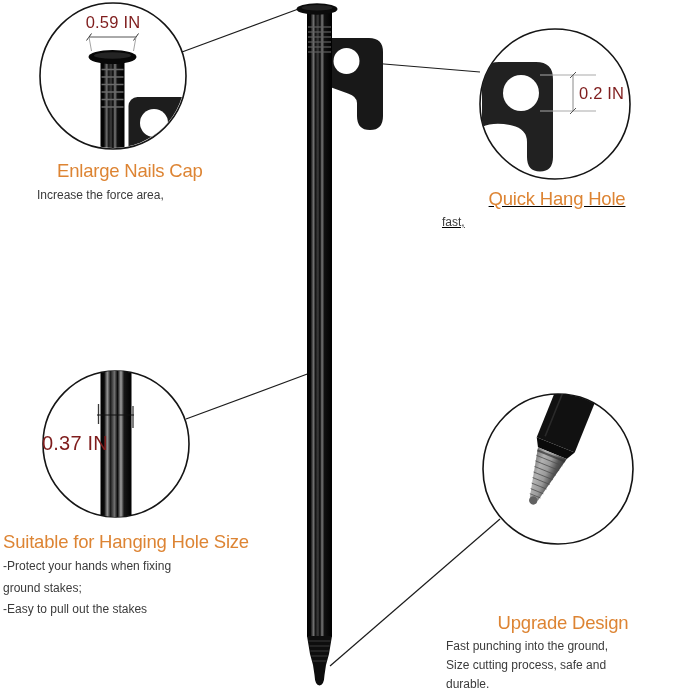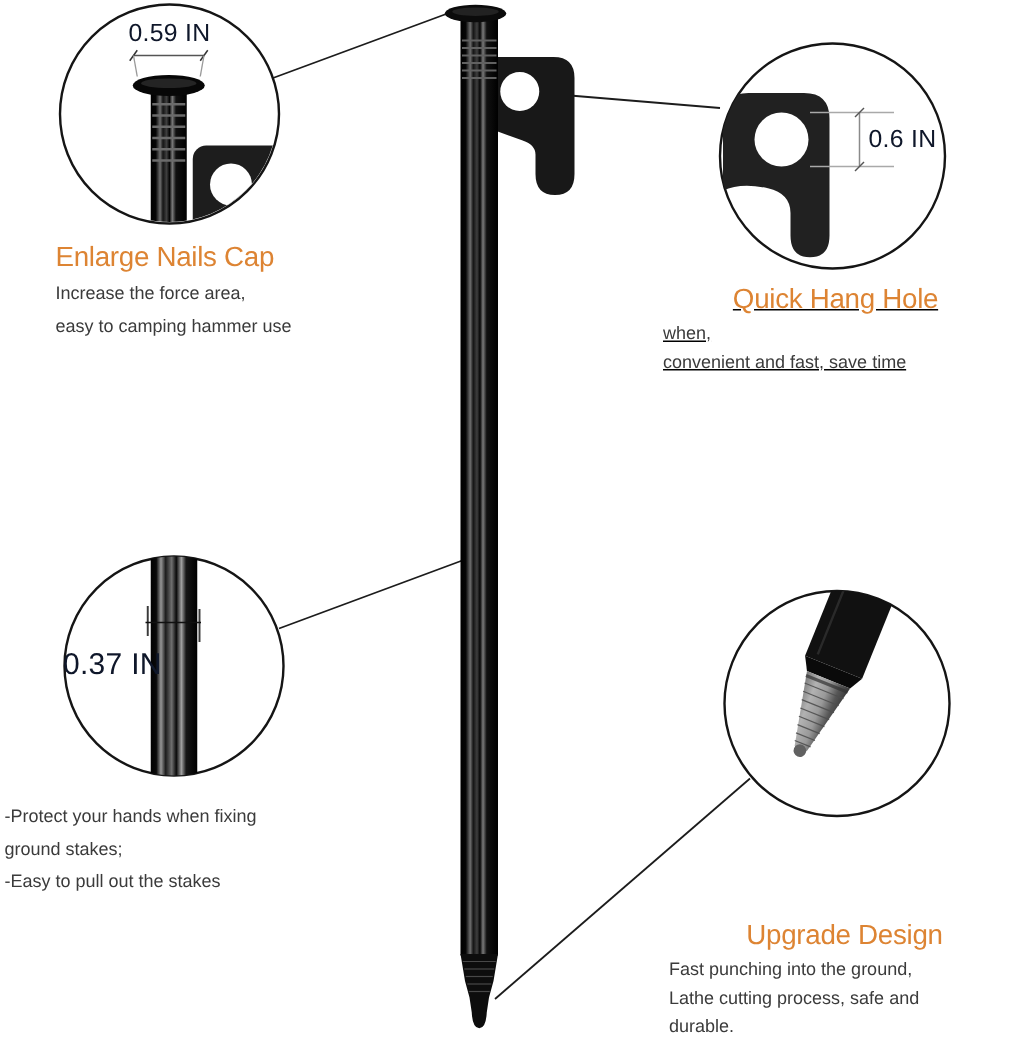--- a/index.html
+++ b/index.html
@@ -7,21 +7,21 @@
     position:relative;
     width:679px;height:691px;
     background:#fff;
     font-family:"Liberation Sans", sans-serif;
     overflow:hidden;
   }
   #art{position:absolute;left:0;top:0;}
   .measure{
     position:absolute;
     font-size:16.5px;
-    color:#0f172a;
+    color:#7f1d1d;
     white-space:nowrap;
     letter-spacing:.2px;
   }
   .callout-text{position:absolute;}
   .callout-heading{
     font-size:18.5px;
     letter-spacing:-.2px;
     white-space:nowrap;
   }
   .callout-body{margin-top:3px;font-size:12px;color:#3b3b3b;}
@@ -196,49 +196,48 @@
             <line x1="-8" y1="-21.5" x2="8" y2="-21.5"></line>
             <line x1="-6.8" y1="-16" x2="6.8" y2="-16"></line>
             <line x1="-5.7" y1="-11" x2="5.7" y2="-11"></line>
           </g>
         </g>
       </g>
     </g>
   </svg>
 
   <div class="measure" style="left:80px;top:13px;width:66px;text-align:center;">0.59 IN</div>
-  <div class="measure" style="left:579px;top:84px;">0.6 IN</div>
+  <div class="measure" style="left:579px;top:84px;">0.2 IN</div>
   <div class="measure" style="left:42px;top:432px;font-size:20px;">0.37 IN</div>
 
   <div class="callout-text" style="left:37px;top:160px;">
-    <div class="callout-heading" style="color:#dd8433;">Enlarge Nails Cap</div>
+    <div class="callout-heading" style="color:#dd8433;margin-left:20px;">Enlarge Nails Cap</div>
     <div class="callout-body lh21">
       <div class="bline">Increase the force area,</div>
-      <div class="bline">easy to camping hammer use</div>
     </div>
   </div>
 
   <div class="callout-text centered" style="left:442px;top:188px;width:230px;text-decoration:underline;">
     <div class="callout-heading" style="color:#dd8433;">Quick Hang Hole</div>
     <div class="callout-body lh19">
-      <div class="bline">when,</div>
-      <div class="bline">convenient and fast, save time</div>
+      <div class="bline">fast,</div>
     </div>
   </div>
 
   <div class="callout-text" style="left:3px;top:531px;">
+    <div class="callout-heading" style="color:#dd8433;">Suitable for Hanging Hole Size</div>
     <div class="callout-body lh21">
       <div class="bline">-Protect your hands when fixing</div>
       <div class="bline">ground stakes;</div>
       <div class="bline">-Easy to pull out the stakes</div>
     </div>
   </div>
 
   <div class="callout-text centered" style="left:446px;top:576px;width:234px;margin-top:36px;">
     <div class="callout-heading" style="color:#dd8433;">Upgrade Design</div>
     <div class="callout-body lh19">
       <div class="bline">Fast punching into the ground,</div>
-      <div class="bline">Lathe cutting process, safe and</div>
+      <div class="bline">Size cutting process, safe and</div>
       <div class="bline">durable.</div>
     </div>
   </div>
 
 </div>
 
 </body></html>

